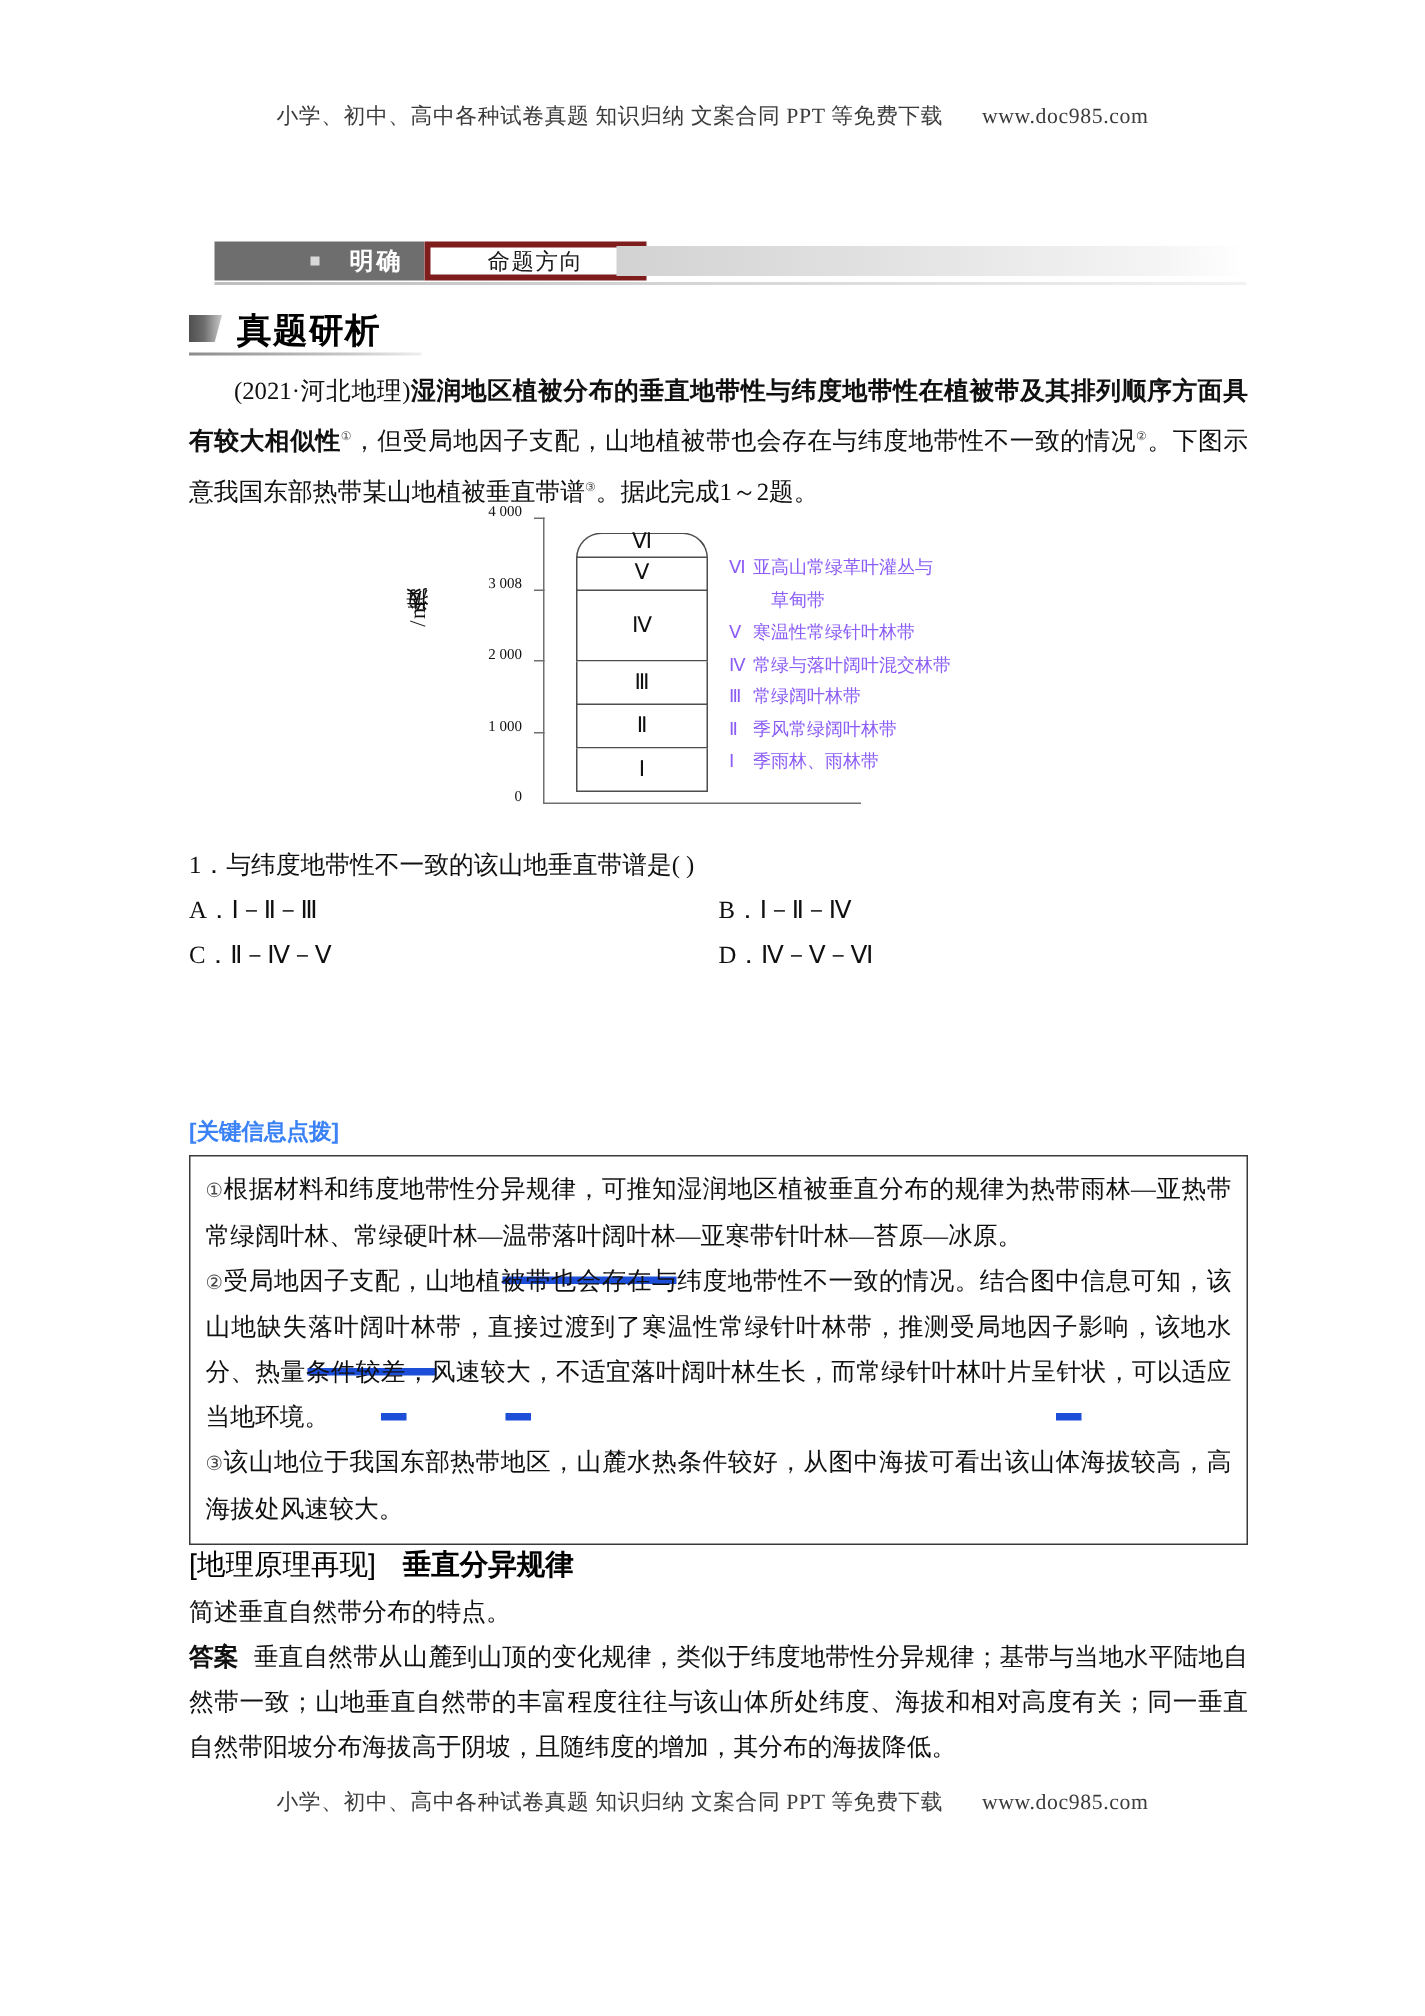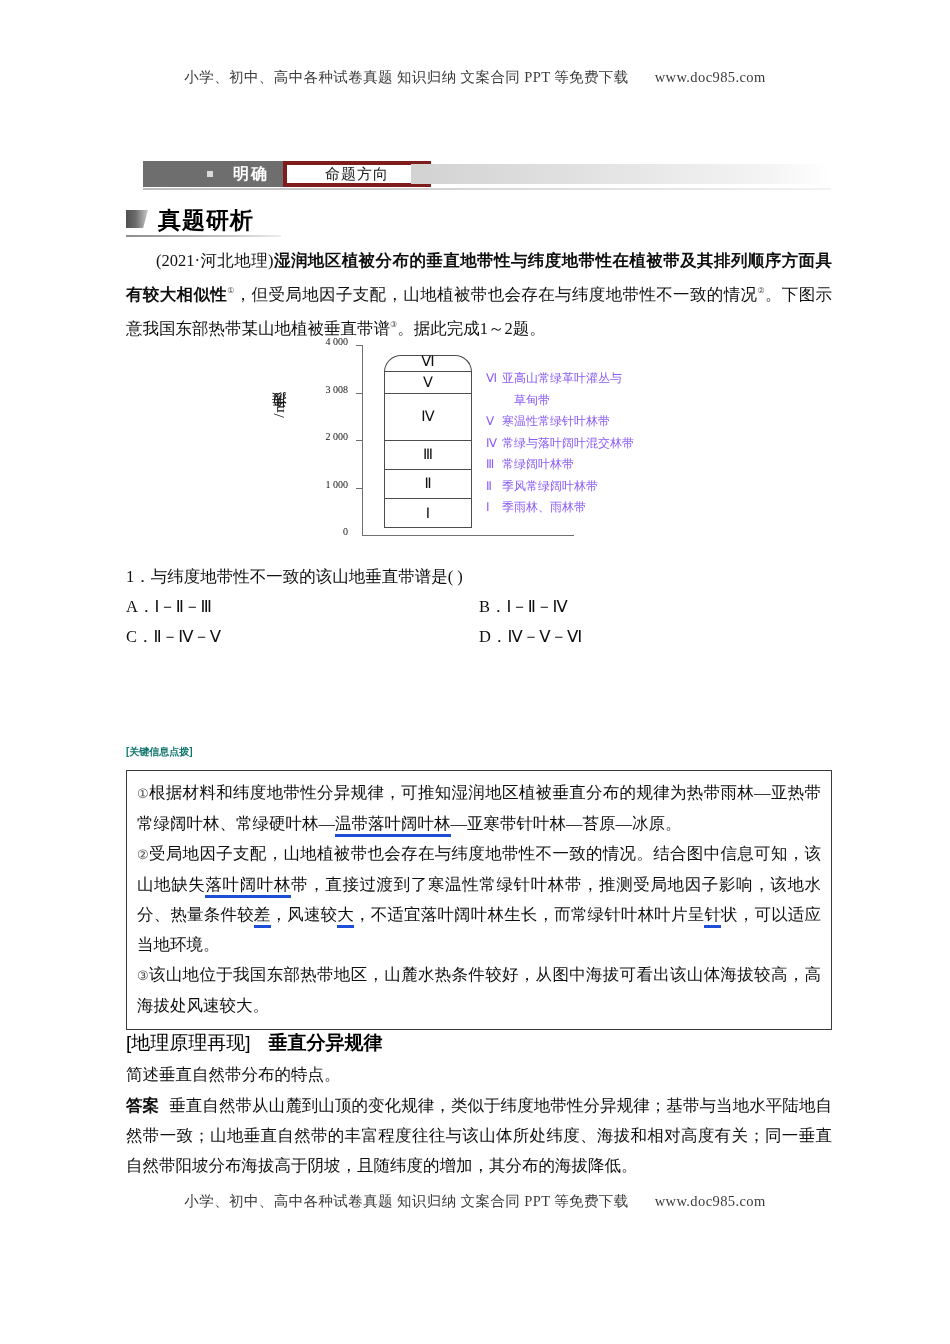--- a/index.html
+++ b/index.html
@@ -82,21 +82,21 @@
     font-size:16.5px;
     line-height:30px;
     color:#101010;
     text-align:justify;
   }
   .b { font-weight:bold; }
   .mark {
     font-size:8px; vertical-align:super; color:#4a4a4a;
     font-family:"Liberation Sans", sans-serif;
   }
-  .u { border-bottom:3px solid #1d4ed8; padding-bottom:1px; }
+  .u { border-bottom:5px solid #1d4ed8; padding-bottom:18px; }
 
   #stem { position:absolute; left:126px; top:246px; width:706px; }
   #stem .indent { text-indent:30px; display:block; }
 
   
   #figure { position:absolute; left:126px; top:338px; width:706px; height:212px; }
   .fig-inner { position:absolute; left:160px; top:0; width:546px; height:212px; }
 
   .axis-vline { position:absolute; left:76px; top:7px; width:1px; height:191px; background:#6f6f6f; }
   .axis-hline { position:absolute; left:76px; top:197px; width:212px; height:1px; background:#6f6f6f; }
@@ -145,21 +145,21 @@
   #q1-opts { position:absolute; left:126px; top:592px; width:706px; }
   #q2 { position:absolute; left:126px; top:652px; width:706px; }
   .opt-row { display:flex; line-height:30px; }
   .opt-row > div { width:50%; }
   .qline { line-height:30px; }
 
   
   #keytag {
     position:absolute; left:126px; top:745px;
     font-family:"Liberation Sans", sans-serif;
-    font-weight:bold; font-size:10px; color:#0f766e;
+    font-weight:bold; font-size:15px; color:#3b82f6;
   }
   #keybox {
     position:absolute; left:126px; top:770px; width:706px;
     border:1px solid #3a3a3a; box-sizing:border-box;
     padding:7px 10px 8px 10px;
   }
   #keybox p { margin:0; }
 
   
   #prin-tag {

